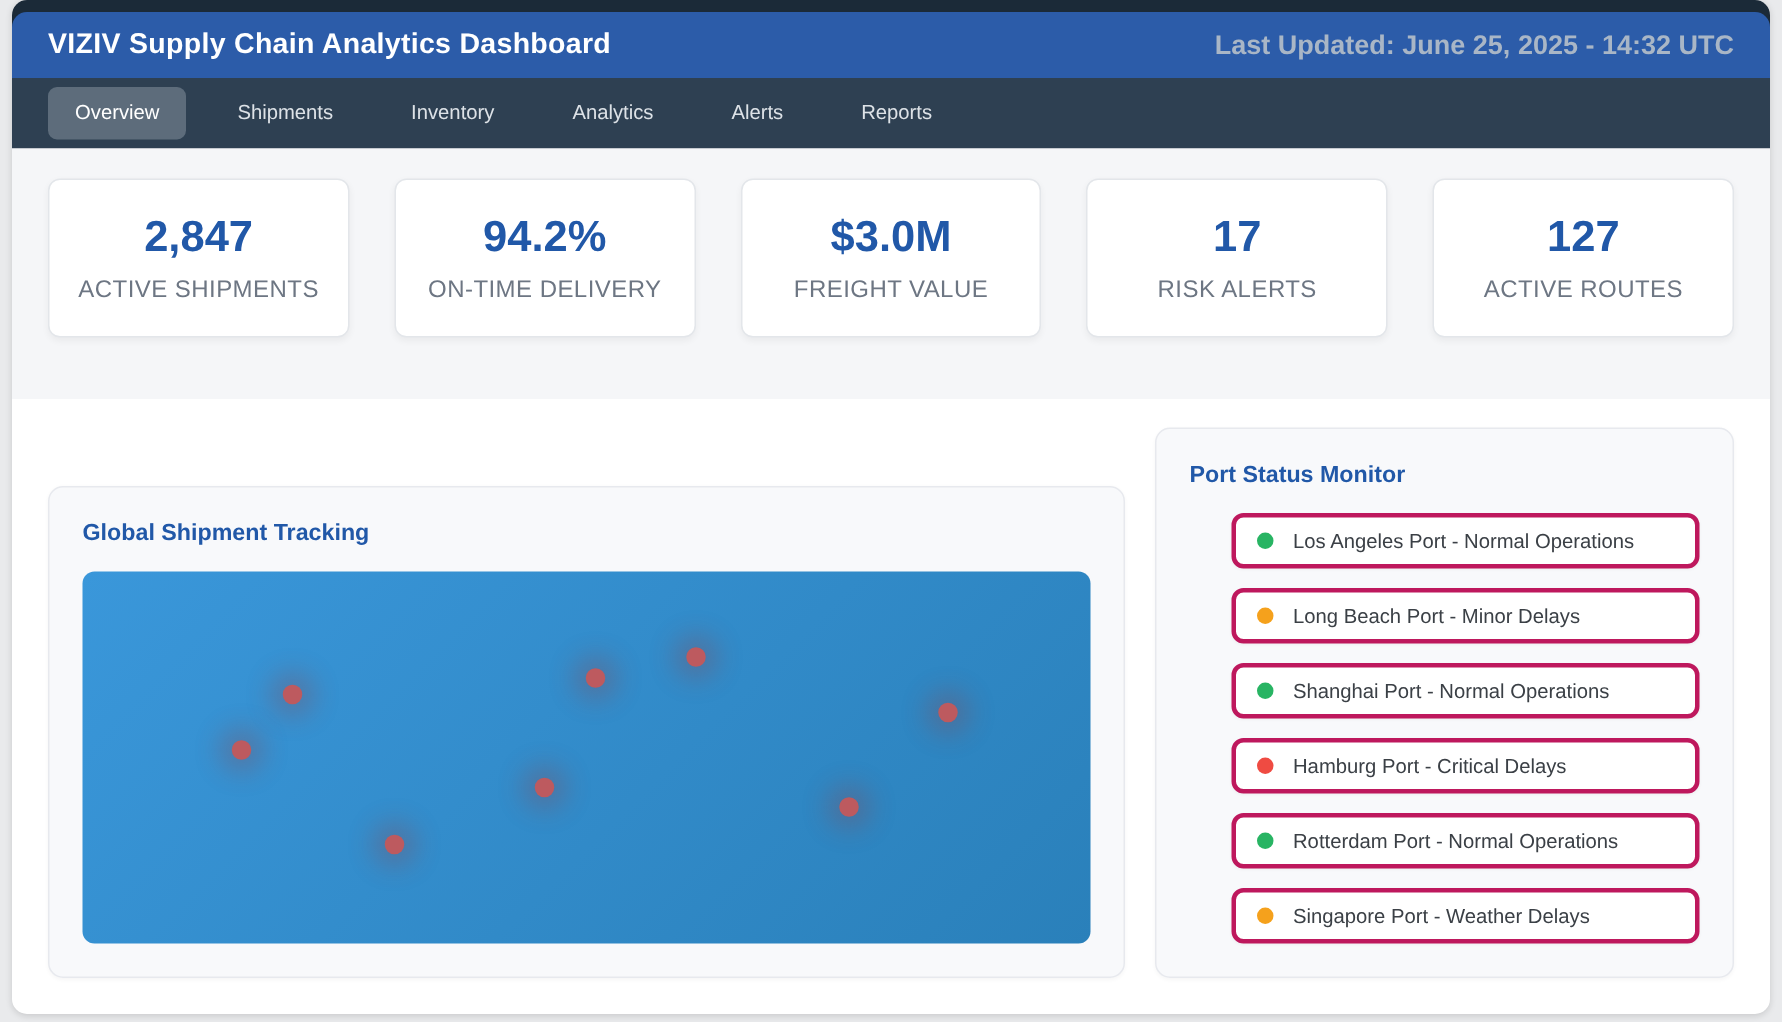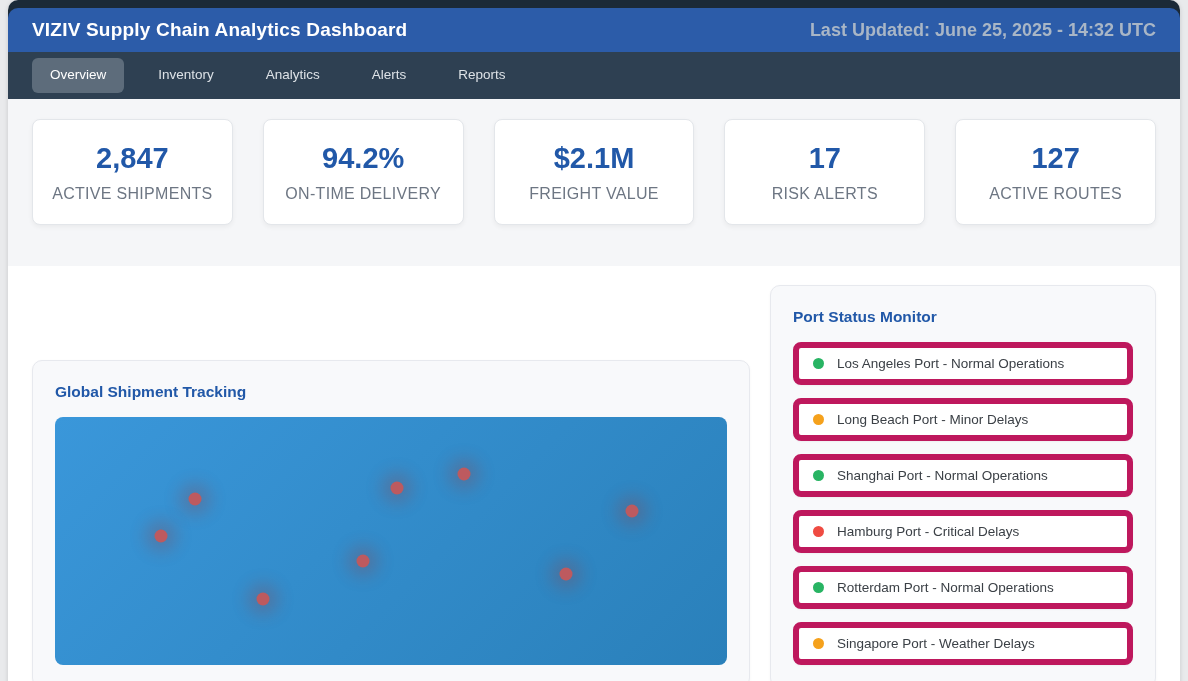--- a/index.html
+++ b/index.html
@@ -53,57 +53,58 @@
   .ports-panel{flex:0 0 386px;}
   .map{
     height:248px;border-radius:8px;position:relative;overflow:hidden;
     background:linear-gradient(135deg,var(--map1) 0%,var(--map2) 100%);
   }
   .marker{
     position:absolute;width:13px;height:13px;border-radius:50%;background:var(--marker);
     transform:translate(-50%,-50%);box-shadow:0 0 16px 9px rgba(146,62,66,0.27);cursor:pointer;
   }
   .port-item{
-    display:flex;align-items:center;gap:13px;background:#fff;border:6px solid #be185d;
+    display:flex;align-items:center;gap:13px;background:#fff;border:3px solid #be185d;
     border-radius:8px;padding:8px 14px;margin-bottom:13px;font-size:13.5px;color:#3b4046;
-    box-shadow:0 1px 2px rgba(0,0,0,0.04);min-height:34px;
+    box-shadow:0 1px 2px rgba(0,0,0,0.04);min-height:34px;margin-left:28px;
   }
   .port-item:last-child{margin-bottom:0;}
   .status-dot{width:11px;height:11px;border-radius:50%;flex:none;}
 </style>
 </head>
 <body>
 
 <div class="page">
   <div class="header-wrap">
     <div class="header">
       <h1>VIZIV Supply Chain Analytics Dashboard</h1>
       <div class="last-updated">Last Updated: June 25, 2025 - 14:32 UTC</div>
     </div>
   </div>
 
   <nav class="nav">
       <button class="tab active">Overview</button>
+      <button class="tab">Shipments</button>
       <button class="tab">Inventory</button>
       <button class="tab">Analytics</button>
       <button class="tab">Alerts</button>
       <button class="tab">Reports</button>
     </nav>
 
   <section class="kpi-strip">
       <div class="kpi-card">
         <div class="kpi-value">2,847</div>
         <div class="kpi-label">ACTIVE SHIPMENTS</div>
       </div>
       <div class="kpi-card">
         <div class="kpi-value">94.2%</div>
         <div class="kpi-label">ON-TIME DELIVERY</div>
       </div>
       <div class="kpi-card">
-        <div class="kpi-value">$2.1M</div>
+        <div class="kpi-value">$3.0M</div>
         <div class="kpi-label">FREIGHT VALUE</div>
       </div>
       <div class="kpi-card">
         <div class="kpi-value">17</div>
         <div class="kpi-label">RISK ALERTS</div>
       </div>
       <div class="kpi-card">
         <div class="kpi-value">127</div>
         <div class="kpi-label">ACTIVE ROUTES</div>
       </div>

